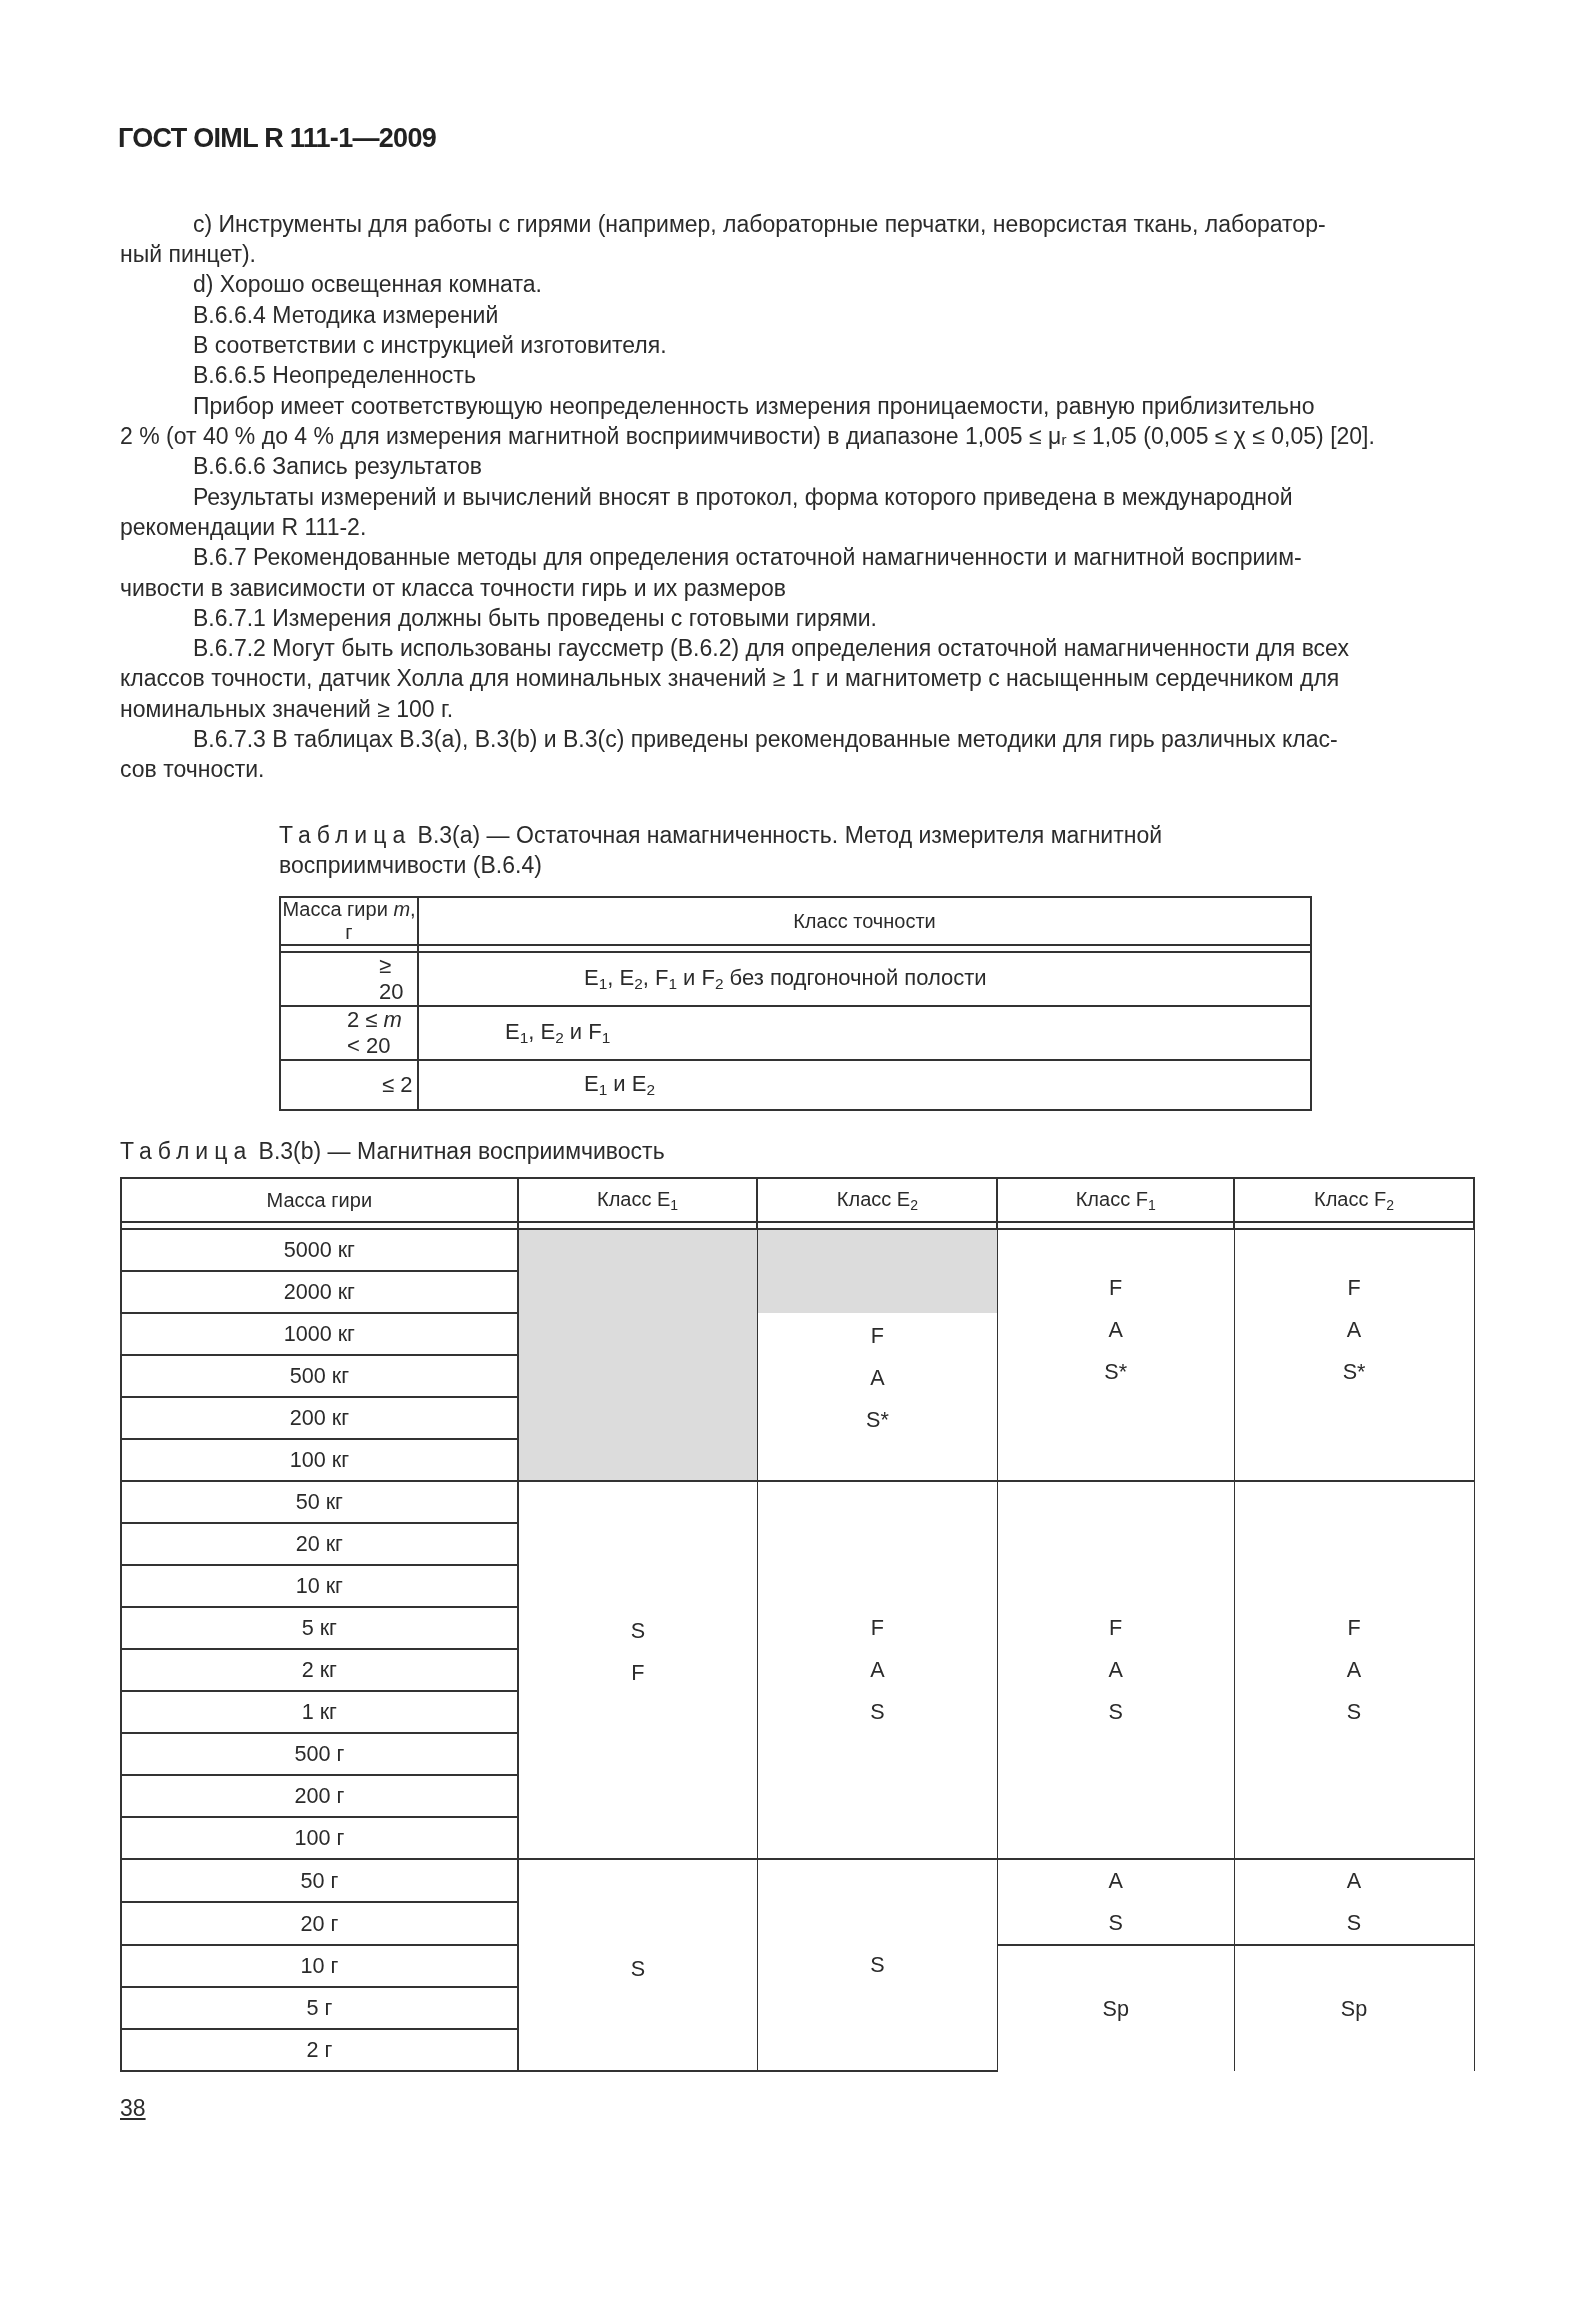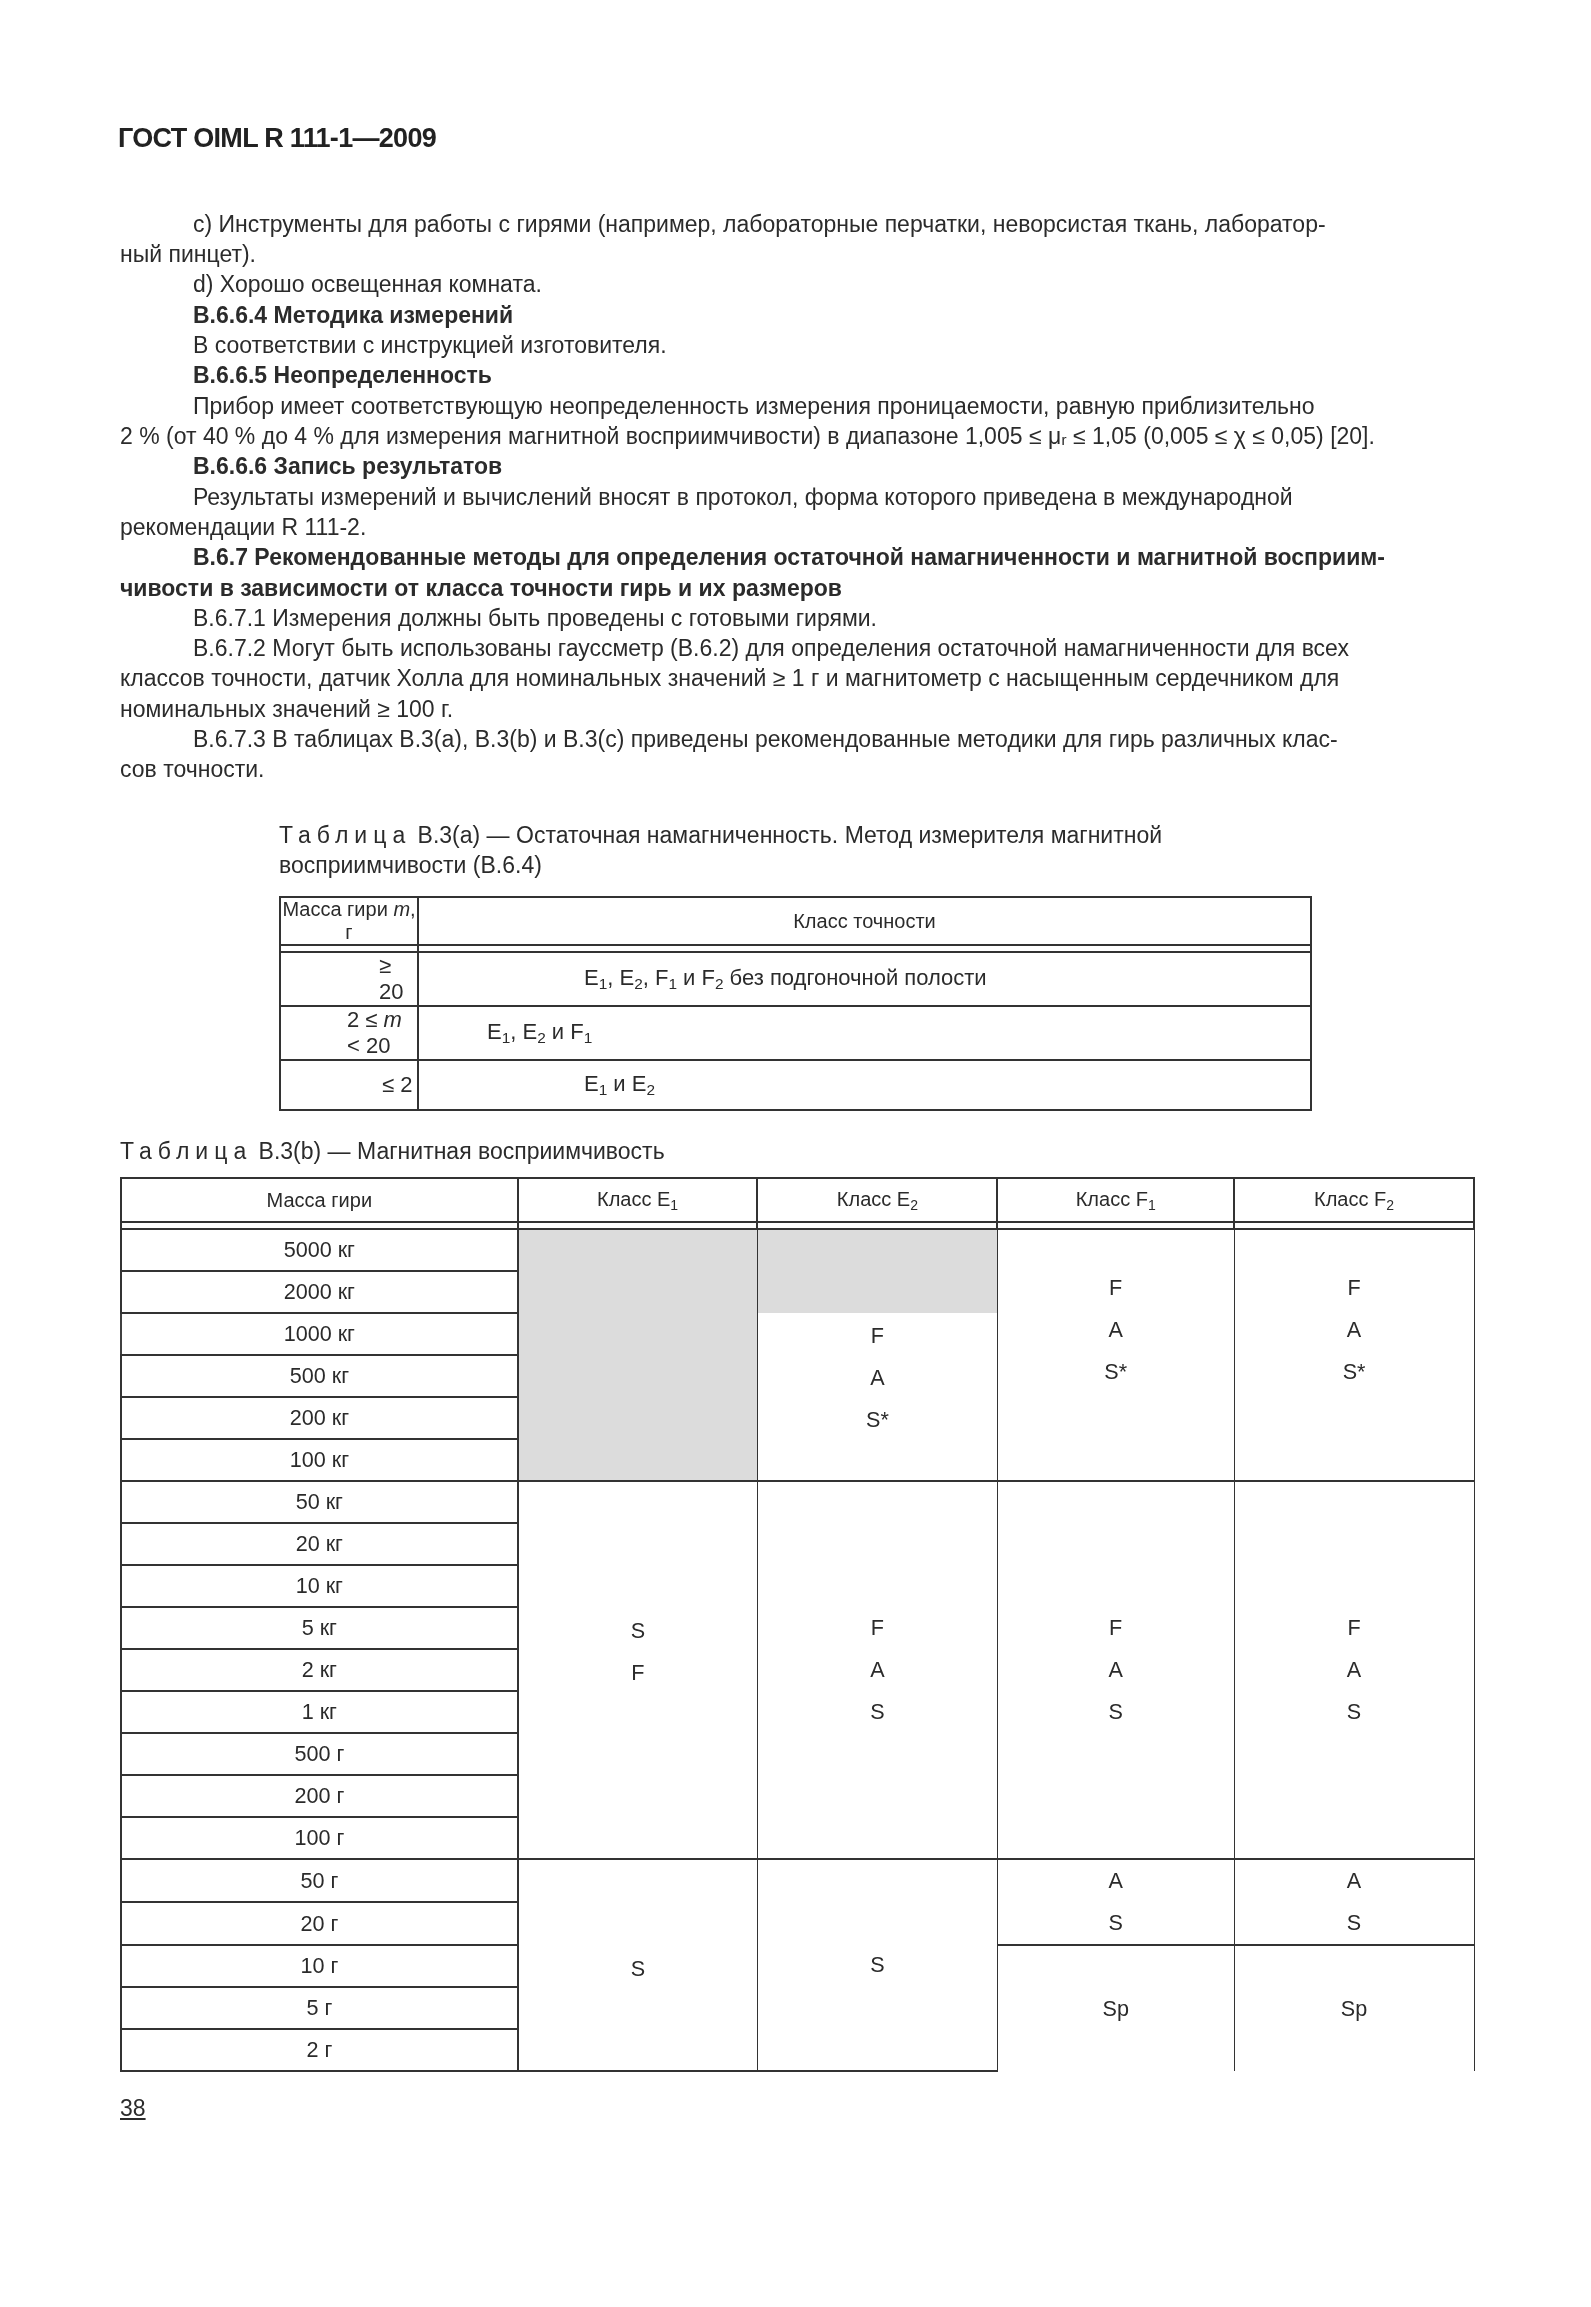--- a/index.html
+++ b/index.html
@@ -2,21 +2,21 @@
 <html style="font-size:10.8px"><head>
 <meta charset="utf-8">
 <style>
   html, body { margin:0; padding:0; background:#ffffff; }
   body { width:1591px; height:2307px; position:relative; overflow:hidden;
          font-family:"Liberation Sans", "DejaVu Sans", sans-serif; color:#2b2b2b; }
   .abs { position:absolute; }
   .hdr { left:118px; top:123px; font-size:27px; font-weight:bold; letter-spacing:-0.7px; color:#222; }
   .p { position:absolute; left:120px; width:1354px; font-size:23px; line-height:30px; white-space:nowrap; transform-origin:left top; }
   .ind { padding-left:73px; }
-  .b { font-weight:bold; }
+  .b { font-weight:normal; }
   .cap { position:absolute; font-size:23px; line-height:30px; white-space:nowrap; }
   .sp { letter-spacing:6px; }
   table { border-collapse:collapse; position:absolute; }
   .ta td { border:2px solid #333; font-size:22px; padding:0; vertical-align:middle; }
   .tb td { border:2px solid #333; font-size:21.6px; padding:0; text-align:center; vertical-align:middle; }
   .tb td.inner { border-left:1.7px solid #333; border-right:1.7px solid #333; }
   .gray { background:#dcdcdc; }
   .dbl { height:7.4px; }
   .stack span { display:block; line-height:42px; }
   .pn { position:absolute; left:120px; top:2095px; font-size:23px;text-decoration:underline; }
@@ -62,21 +62,21 @@
   <tr class="dbl">
         <td style="border-top:2px solid #333"></td>
         <td style="border-top:2px solid #333"></td>
       </tr>
   <tr style="height:46px">
     <td style="padding-left:98px">≥ 20</td>
     <td style="padding-left:165px" class="cls">E<sub>1</sub>, E<sub>2</sub>, F<sub>1</sub> и F<sub>2</sub> без подгоночной полости</td>
   </tr>
   <tr style="height:46px">
     <td style="padding-left:66px" id="ta-m1">2 ≤ <i>m</i> &lt; 20</td>
-    <td style="padding-left:68px" class="cls">E<sub>1</sub>, E<sub>2</sub> и F<sub>1</sub></td>
+    <td style="padding-left:86px" class="cls">E<sub>1</sub>, E<sub>2</sub> и F<sub>1</sub></td>
   </tr>
   <tr style="height:50px">
     <td style="padding-left:101px">≤ 2</td>
     <td style="padding-left:165px" class="cls">E<sub>1</sub> и E<sub>2</sub></td>
   </tr>
 </tbody>
   </table>
 
 <div class="cap" style="left:120px; top:1136px">
   <span class="sp">Таблица</span>

